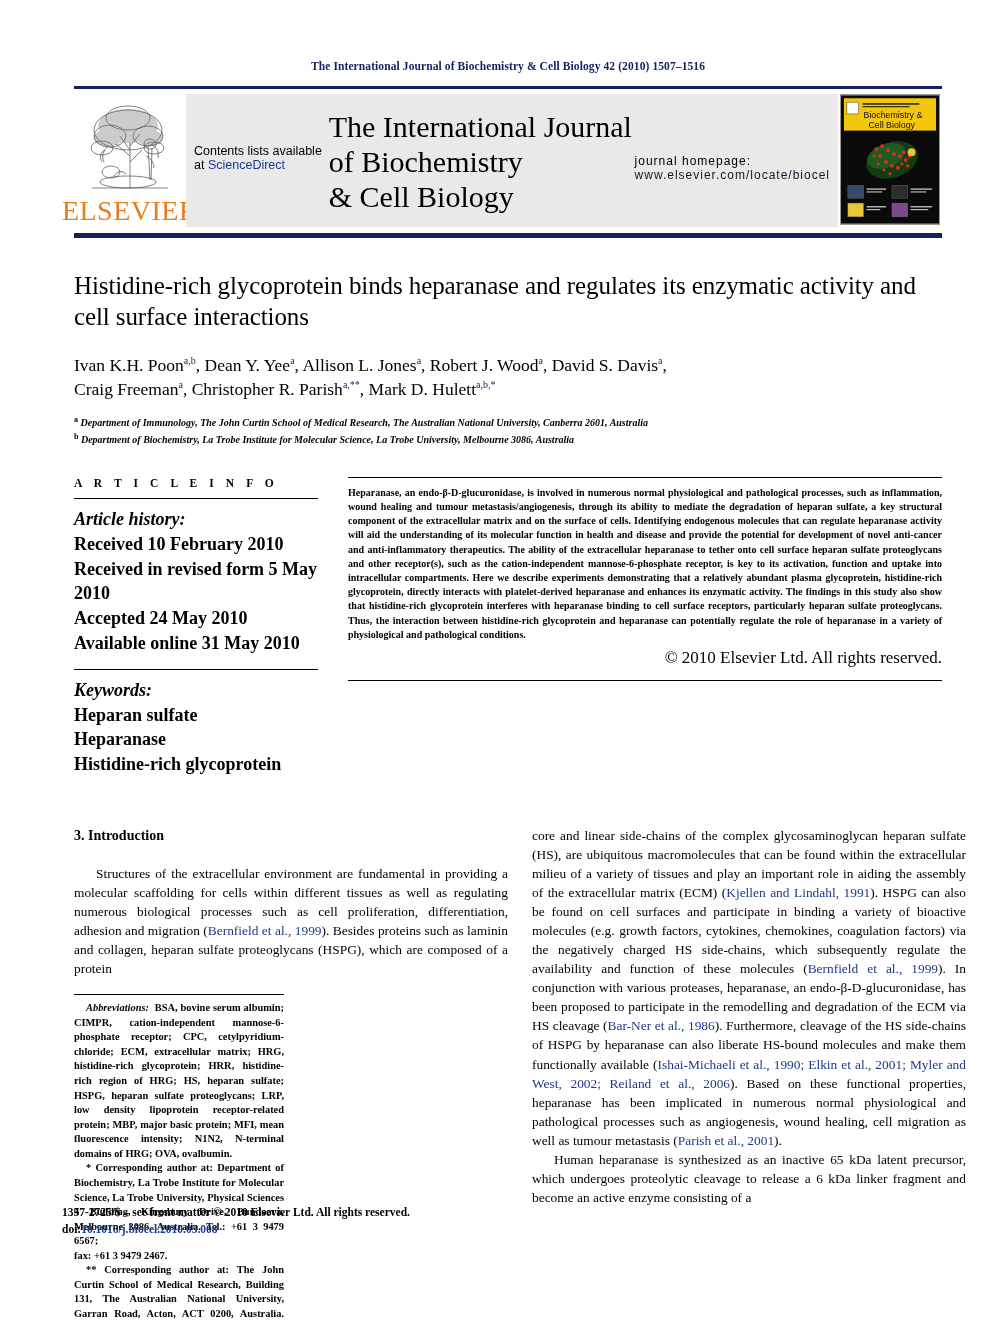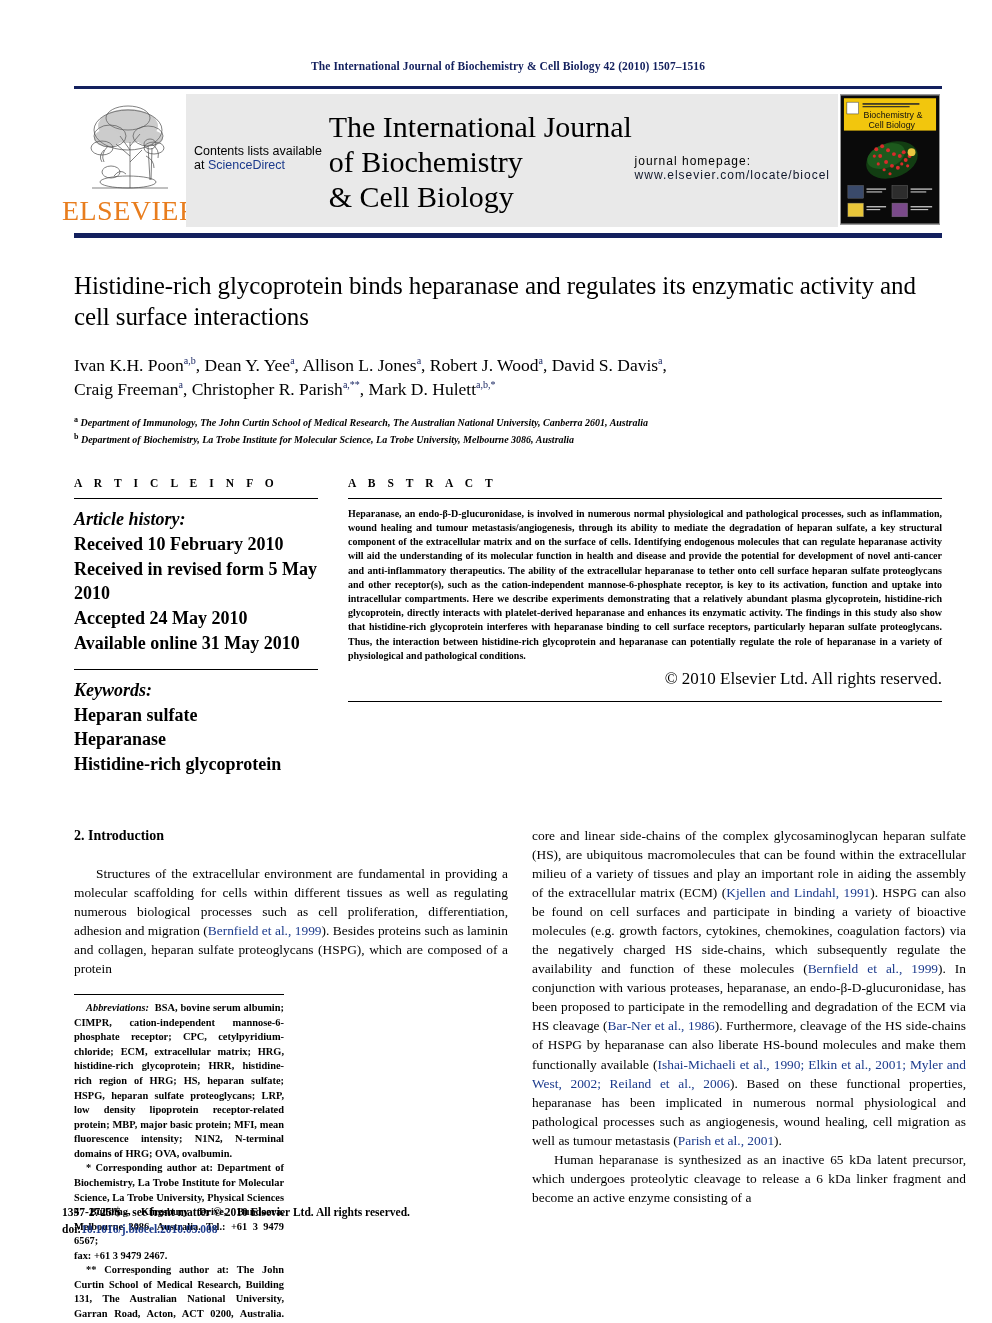--- a/index.html
+++ b/index.html
@@ -421,32 +421,31 @@
       <div class="rule-thin"></div>
       <div class="info-group">
         <span class="lbl">Keywords:</span>
         <span>Heparan sulfate</span><br>
         <span>Heparanase</span><br>
         <span>Histidine-rich glycoprotein</span>
       </div>
     </div>
 
     <div class="col-abstract">
-      <div class="sec-head">A B S T R A C T</div>
       <div class="rule-thin"></div>
       <div class="abstract-body">Heparanase, an endo-β-D-glucuronidase, is involved in numerous normal physiological and pathological processes, such as inflammation, wound healing and tumour metastasis/angiogenesis, through its ability to mediate the degradation of heparan sulfate, a key structural component of the extracellular matrix and on the surface of cells. Identifying endogenous molecules that can regulate heparanase activity will aid the understanding of its molecular function in health and disease and provide the potential for development of novel anti-cancer and anti-inflammatory therapeutics. The ability of the extracellular heparanase to tether onto cell surface heparan sulfate proteoglycans and other receptor(s), such as the cation-independent mannose-6-phosphate receptor, is key to its activation, function and uptake into intracellular compartments. Here we describe experiments demonstrating that a relatively abundant plasma glycoprotein, histidine-rich glycoprotein, directly interacts with platelet-derived heparanase and enhances its enzymatic activity. The findings in this study also show that histidine-rich glycoprotein interferes with heparanase binding to cell surface receptors, particularly heparan sulfate proteoglycans. Thus, the interaction between histidine-rich glycoprotein and heparanase can potentially regulate the role of heparanase in a variety of physiological and pathological conditions.</div>
       <div class="copyright">© 2010 Elsevier Ltd. All rights reserved.</div>
       <div class="abstract-rule-bottom"></div>
     </div>
   </div>
 
   <div class="body-cols">
 
     <div class="bcol left">
-      <h2 class="sect">2.  Introduction</h2>
+      <h2 class="sect">3.  Introduction</h2>
       <p class="para"><span>Structures of the extracellular environment are fundamental in providing a molecular scaffolding for cells within different tissues as well as regulating numerous biological processes such as cell proliferation, differentiation, adhesion and migration (</span><span class="ref">Bernfield et al., 1999</span><span>). Besides proteins such as laminin and collagen, heparan sulfate proteoglycans (HSPG), which are composed of a protein</span></p>
 
       <div class="footnotes">
         <div class="fn-block fn-indent">
           <span class="it">Abbreviations:</span>&nbsp;&nbsp;<span>BSA, bovine serum albumin; CIMPR, cation-independent mannose-6-phosphate receptor; CPC, cetylpyridium-chloride; ECM, extracellular matrix; HRG, histidine-rich glycoprotein; HRR, histidine-rich region of HRG; HS, heparan sulfate; HSPG, heparan sulfate proteoglycans; LRP, low density lipoprotein receptor-related protein; MBP, major basic protein; MFI, mean fluorescence intensity; N1N2, N-terminal domains of HRG; OVA, ovalbumin.</span>
         </div>
         <div class="fn-block fn-indent">
           <span>*</span>
           <span>Corresponding author at: Department of Biochemistry, La Trobe Institute for Molecular Science, La Trobe University, Physical Sciences 4 Building, Kingsbury Drive, Bundoora, Melbourne 3086, Australia. Tel.: +61 3 9479 6567;</span><br>
           <span>fax: +61 3 9479 2467.</span>

